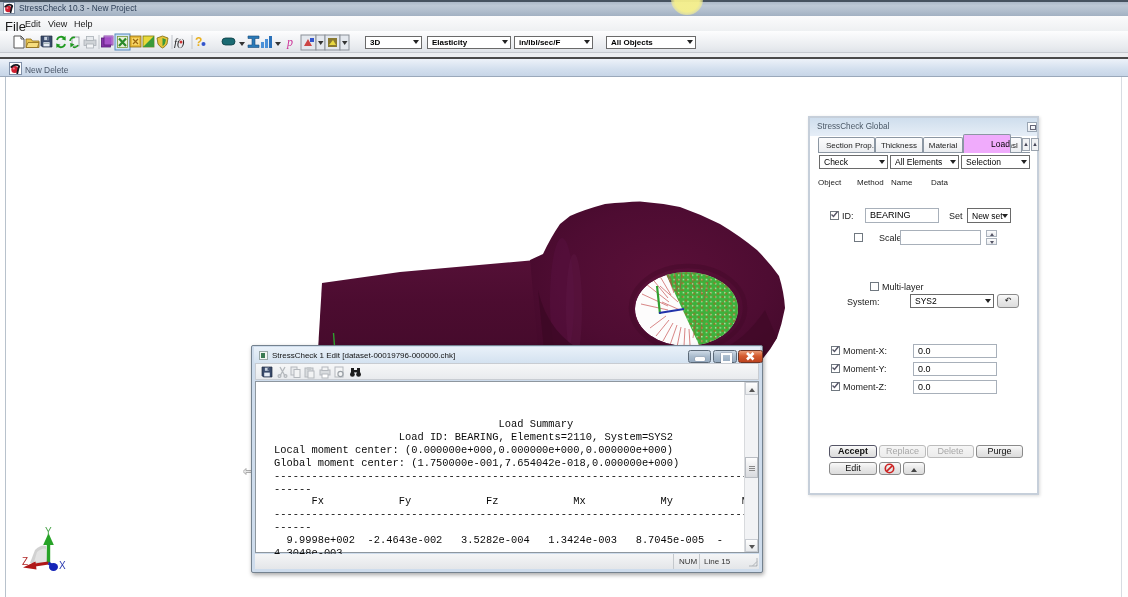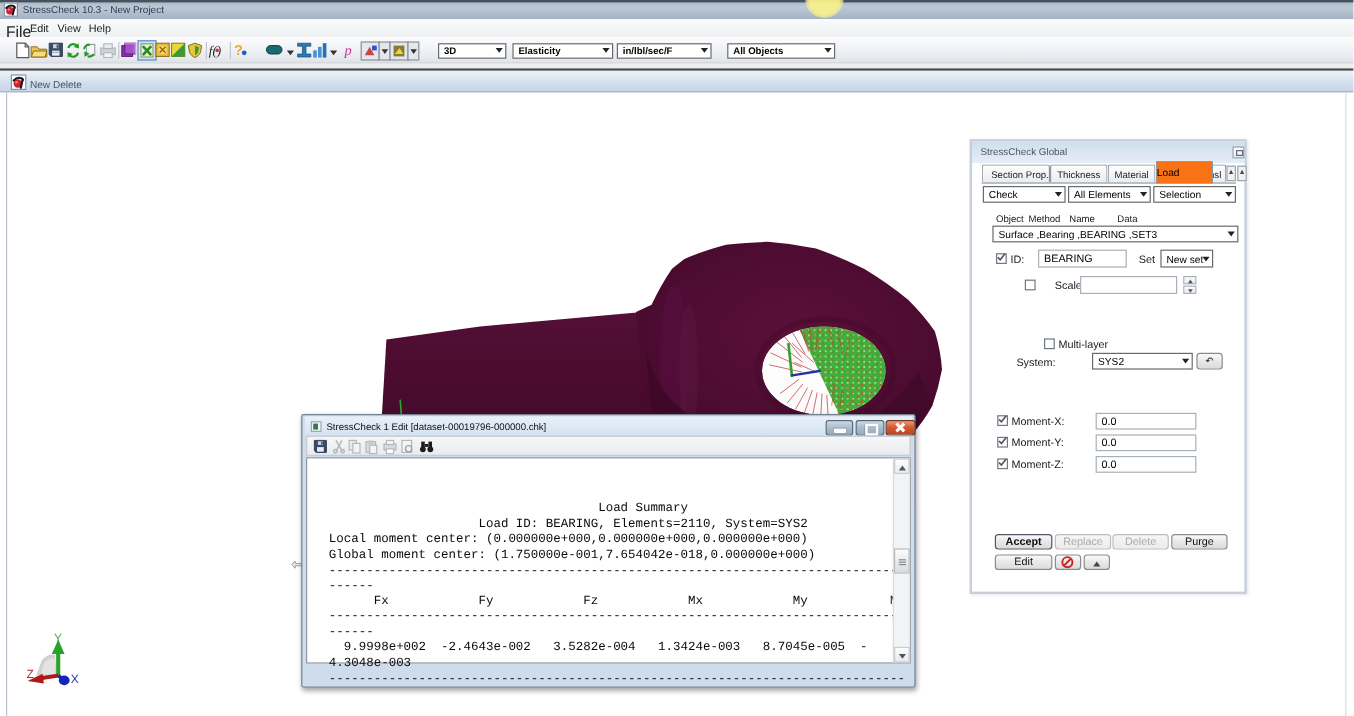--- a/index.html
+++ b/index.html
@@ -366,60 +366,65 @@
         </div>
    <div class="abs" style="left:0;bottom:0;width:13px;height:13px;background:linear-gradient(#fefefe,#e8eaec);border:1px solid #c8ccd2;box-sizing:border-box">
           <div style="position:absolute;left:3px;top:4.5px;width:0;height:0;border-left:3px solid transparent;border-right:3px solid transparent;border-top:4px solid #555"></div>
         </div>
    <div class="abs" style="left:0;top:75px;width:13px;height:21px;background:linear-gradient(#fdfdfd,#d8dade);border:1px solid #b8bcc2;box-sizing:border-box">
           <div style="position:absolute;left:3px;top:8px;width:6px;height:1px;background:#888;box-shadow:0 2px 0 #888,0 4px 0 #888"></div>
         </div>
   </div>
  </div>
 
+ <div class="abs" style="left:3px;top:208px;width:504px;height:15px;background:linear-gradient(#f4f5f6,#e4e6e9)">
+   <div class="abs" style="left:418px;top:0;width:1px;height:15px;background:#c4c8cc"></div>
+   <div class="abs" style="left:424px;top:3px;font-size:8px;color:#333">NUM</div>
+   <div class="abs" style="left:444px;top:0;width:1px;height:15px;background:#c4c8cc"></div>
+   <div class="abs" style="left:449px;top:3px;font-size:8px;color:#333">Line 15</div>
+   <svg width="10" height="10" style="position:absolute;right:1px;bottom:2px">
+        <path d="M9 1 L9 9 L1 9 M9 4.5 L4.5 9 M9 8 L8 9" stroke="#b0b4b8" fill="none"></path>
+      </svg>
+ </div>
 </div>
 
 <div class="abs" style="left:808px;top:116px;width:231px;height:379px;background:#fff;border:2px solid #c6cfda;box-shadow:1px 1px 3px rgba(0,0,0,0.15);box-sizing:border-box">
  <div class="abs" style="left:0;top:0;width:227px;height:18px;background:linear-gradient(#cfdeed,#e6eef7)"></div>
  <div class="abs" style="left:7px;top:4px;font-size:8.2px;color:#4a5866">StressCheck Global</div>
  <div class="abs" style="left:217px;top:4px;width:10px;height:10px;border:1px solid #9aa6b4;background:linear-gradient(#fff,#e8ecf2);box-sizing:border-box">
       <div class="abs" style="left:2px;top:2px;width:4px;height:3px;border:1px solid #667"></div>
     </div>
 
  <div class="abs" style="left:8px;top:18px;width:212px;height:16px"></div>
  <div class="abs" style="left:8px;top:19px;width:57px;height:15px;background:linear-gradient(#fcfcfd,#ebedf0);border:1px solid #8c97a3;border-bottom:0;border-radius:2px 2px 0 0;box-sizing:border-box;font-size:8px;color:#222;text-align:right;padding-top:3px">Section Prop.</div>
  <div class="abs" style="left:65px;top:19px;width:48px;height:15px;background:linear-gradient(#fcfcfd,#ebedf0);border:1px solid #8c97a3;border-bottom:0;border-radius:2px 2px 0 0;box-sizing:border-box;font-size:8px;color:#222;text-align:center;padding-top:3px">Thickness</div>
  <div class="abs" style="left:113px;top:19px;width:40px;height:15px;background:linear-gradient(#fcfcfd,#ebedf0);border:1px solid #8c97a3;border-bottom:0;border-radius:2px 2px 0 0;box-sizing:border-box;font-size:8px;color:#222;text-align:center;padding-top:3px">Material</div>
- <div class="abs" style="left:153px;top:16px;width:48px;height:19px;background:#f97316;border:1px solid #8c97a3;border-bottom:0;border-radius:2px 2px 0 0;box-sizing:border-box;font-size:8.5px;color:#000;text-align:left;padding-top:4px;z-index:2">Load</div>
+ <div class="abs" style="left:153px;top:16px;width:48px;height:19px;background:#f0abfc;border:1px solid #8c97a3;border-bottom:0;border-radius:2px 2px 0 0;box-sizing:border-box;font-size:8.5px;color:#000;text-align:right;padding-top:4px;z-index:2">Load</div>
  <div class="abs" style="left:183px;top:19px;width:29px;height:15px;background:linear-gradient(#fcfcfd,#ebedf0);border:1px solid #8c97a3;border-bottom:0;border-radius:2px 2px 0 0;box-sizing:border-box;font-size:8px;color:#222;text-align:center;padding-top:3px">Consl</div>
  <div class="abs" style="left:212px;top:20px;width:8px;height:13px;border:1px solid #9aa3ae;background:#f0f1f3;box-sizing:border-box;font-size:6px;color:#445;text-align:center;line-height:11px">▲</div>
  <div class="abs" style="left:221px;top:20px;width:8px;height:13px;border:1px solid #9aa3ae;background:#f0f1f3;box-sizing:border-box;font-size:6px;color:#445;text-align:center;line-height:11px">▲</div>
  <div class="abs" style="left:8px;top:34px;width:212px;height:1px;background:#8c97a3"></div>
 
  <div class="combo" style="left:9px;top:37px;width:69px;height:14px">
       <span class="ct">Check</span>
       <span class="ca" style="top:4px"></span>
     </div>
  <div class="combo" style="left:80px;top:37px;width:69px;height:14px">
       <span class="ct">All Elements</span>
       <span class="ca" style="top:4px"></span>
     </div>
  <div class="combo" style="left:151px;top:37px;width:69px;height:14px">
       <span class="ct">Selection</span>
       <span class="ca" style="top:4px"></span>
     </div>
 
- <div class="lbl" style="left:20px;top:60px;font-size:8px">Object</div>
+ <div class="lbl" style="left:8px;top:60px;font-size:8px">Object</div>
  <div class="lbl" style="left:47px;top:60px;font-size:8px">Method</div>
  <div class="lbl" style="left:81px;top:60px;font-size:8px">Name</div>
  <div class="lbl" style="left:121px;top:60px;font-size:8px">Data</div>
- <div class="combo" style="left:17px;top:70px;width:205px;height:14px">
-      <span class="ct">Surface ,Bearing ,BEARING ,SET3</span>
-      <span class="ca" style="top:4px"></span>
-    </div>
 
  <div class="cb" style="left:20px;top:93px"></div>
  <svg width="9" height="9" style="position:absolute;left:20px;top:92px">
       <path d="M1.5 4.5 L3.5 6.5 L7.5 1.5" stroke="#556" stroke-width="1.4" fill="none"></path>
     </svg>
  <div class="lbl" style="left:32px;top:93px">ID:</div>
  <div class="fld" style="left:55px;top:90px;width:74px;height:15px">BEARING</div>
  <div class="lbl" style="left:139px;top:93px">Set</div>
  <div class="combo" style="left:157px;top:90px;width:44px;height:15px">
       <span class="ct" style="top:2px">New set</span>

